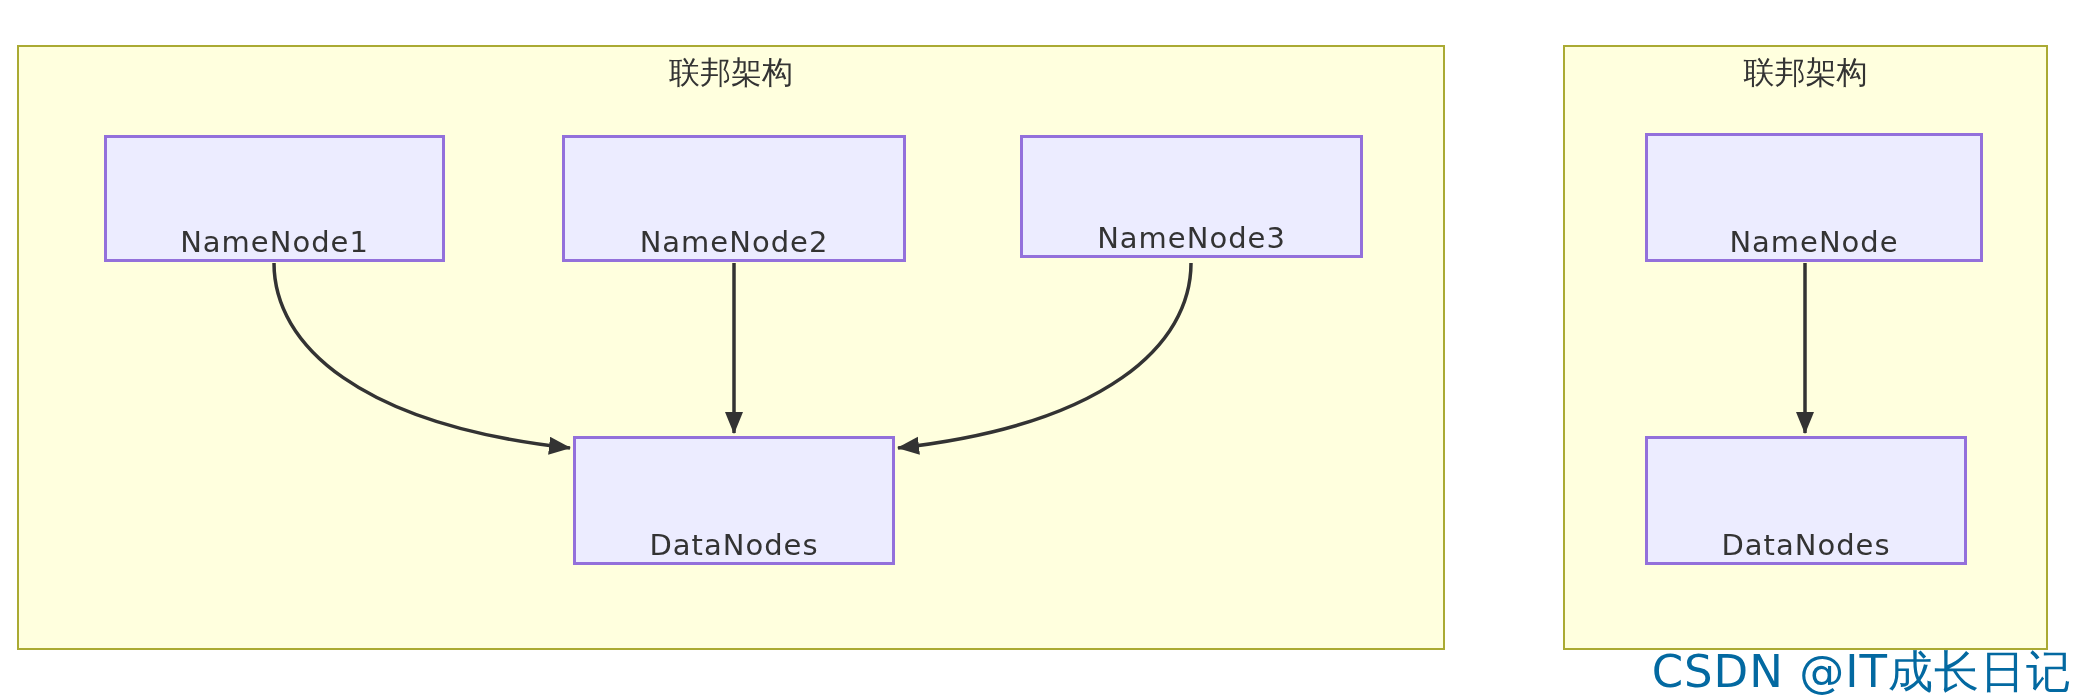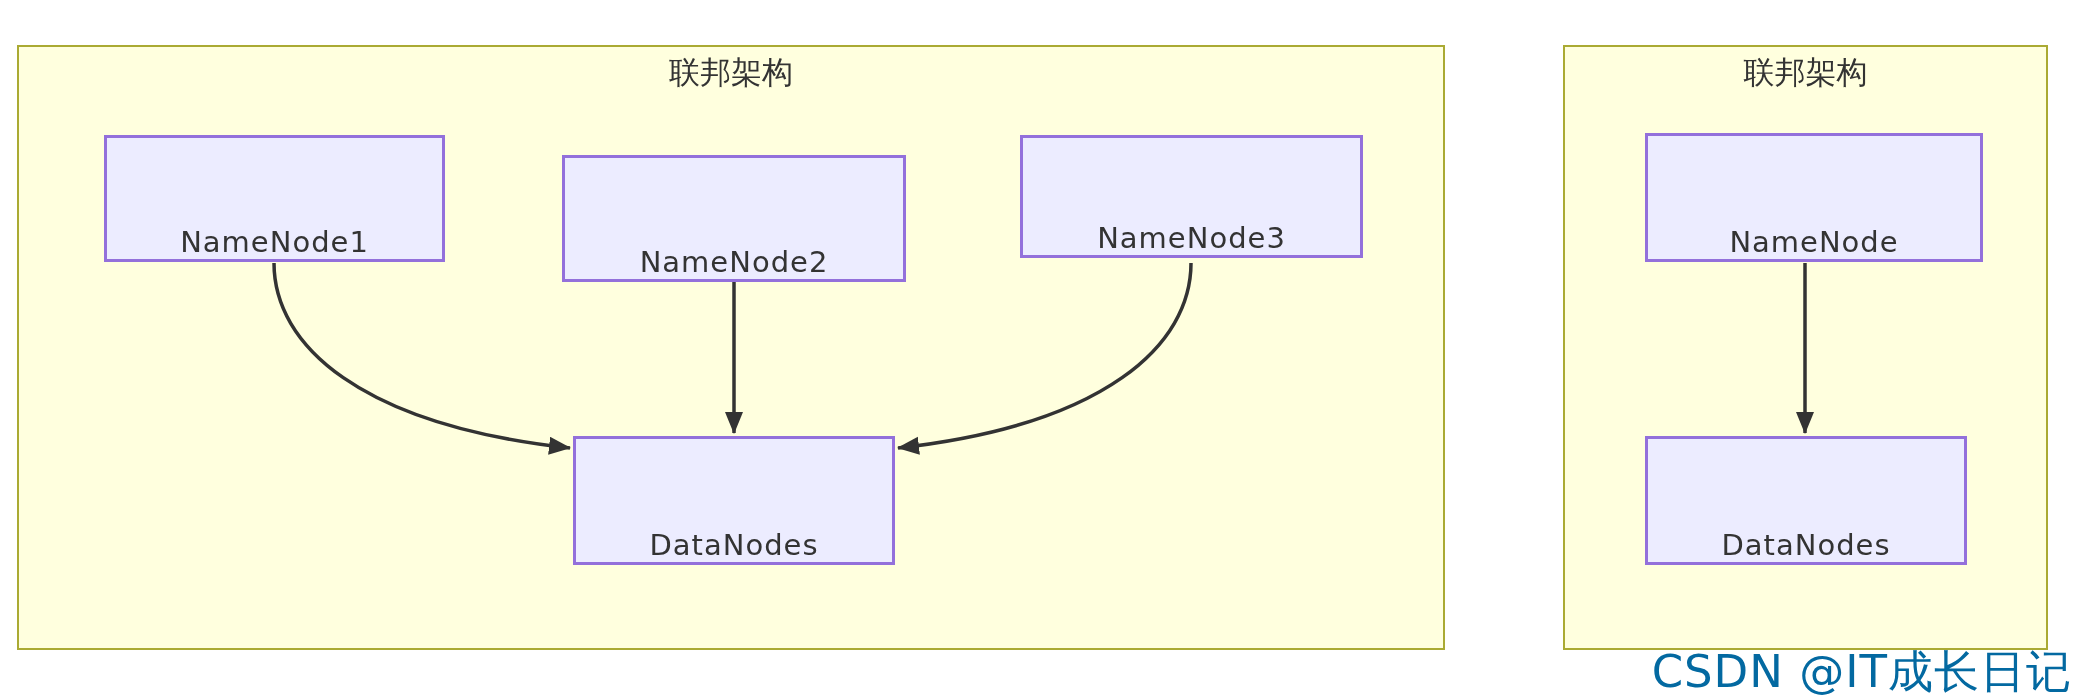--- a/index.html
+++ b/index.html
@@ -34,21 +34,21 @@
     box-sizing: border-box;
     display: flex;
     align-items: flex-end;
     justify-content: center;
     font-size: 29px;
     color: #333333;
     letter-spacing: 1px;
     z-index: 2;
   }
   #node-nn1 { left: 104px;  top: 135px; width: 341px; height: 127px; }
-  #node-nn2 { left: 562px;  top: 135px; width: 344px; height: 127px; margin-top: 20px; }
+  #node-nn2 { left: 562px;  top: 135px; width: 344px; height: 127px; }
   #node-nn3 { left: 1020px; top: 135px; width: 343px; height: 123px; }
   #node-dn-left  { left: 573px;  top: 436px; width: 322px; height: 129px; }
   #node-nn-right { left: 1645px; top: 133px; width: 338px; height: 129px; }
   #node-dn-right { left: 1645px; top: 436px; width: 322px; height: 129px; }
   .edges-layer {
     position: absolute;
     left: 0; top: 0;
     width: 2076px; height: 700px;
     z-index: 1;
     pointer-events: none;

